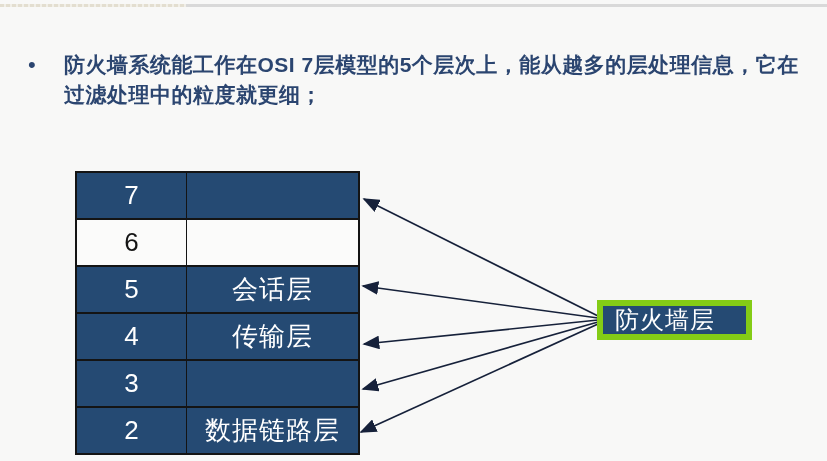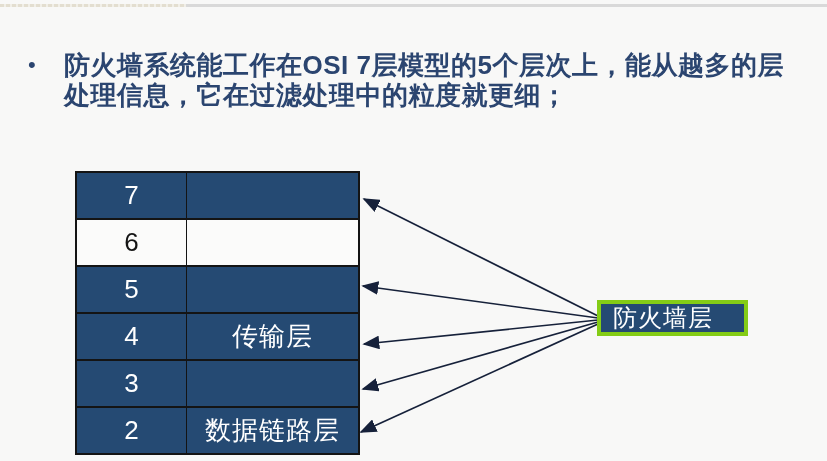--- a/index.html
+++ b/index.html
@@ -46,21 +46,21 @@
     color: #2b4570;
     font-size: 22px;
     line-height: 30px;
     width: 36px;
     flex: 0 0 36px;
     text-align: left;
     padding-left: 4px;
   }
   .bullet-text {
     color: #2b4570;
-    font-size: 26px;
+    font-size: 21px;
     line-height: 30px;
     font-weight: 600;
     letter-spacing: 0.5px;
   }
 
   
   .osi-table {
     position: absolute;
     left: 75px;
     top: 171px;
@@ -98,21 +98,21 @@
   }
 
   
   .firewall-box {
     position: absolute;
     left: 597px;
     top: 300px;
     width: 131px;
     height: 28px;
     background: #254a73;
-    border: 4px solid #84cc16;
+    border: 6px solid #84cc16;
     color: #ffffff;
     font-size: 24px;
     line-height: 28px;
     padding-left: 12px;
     letter-spacing: 1px;
   }
 
   
   .arrows-svg {
     position: absolute;
@@ -136,20 +136,21 @@
 
 <div class="osi-table">
   <div class="osi-row">
     <div class="osi-num">7</div>
   </div>
   <div class="osi-row light">
     <div class="osi-num">6</div>
   </div>
   <div class="osi-row">
     <div class="osi-num">5</div>
+    <div class="osi-label">会话层</div>
   </div>
   <div class="osi-row">
     <div class="osi-num">4</div>
     <div class="osi-label">传输层</div>
   </div>
   <div class="osi-row">
     <div class="osi-num">3</div>
   </div>
   <div class="osi-row">
     <div class="osi-num">2</div>

